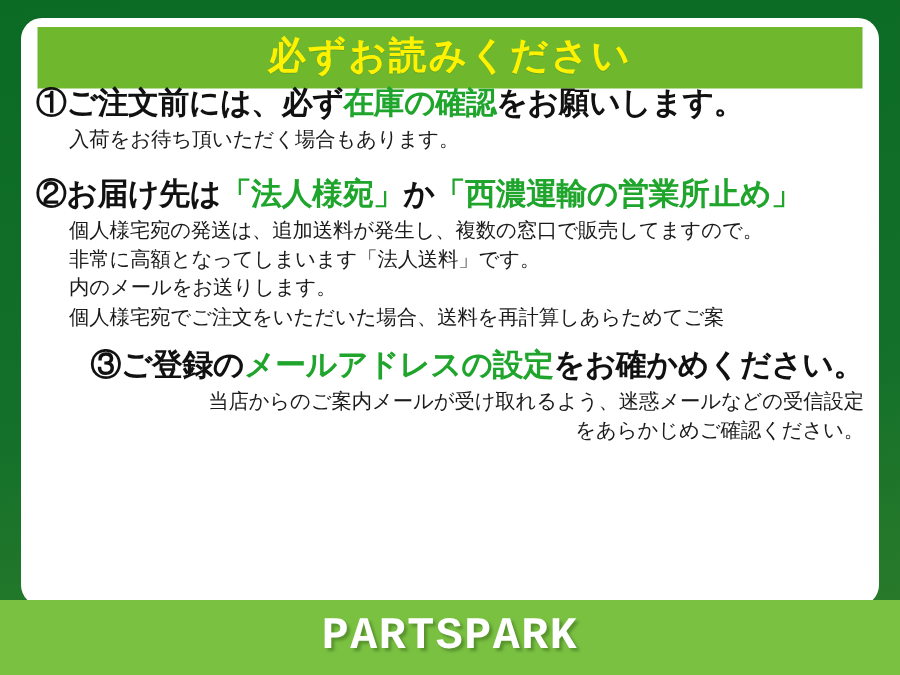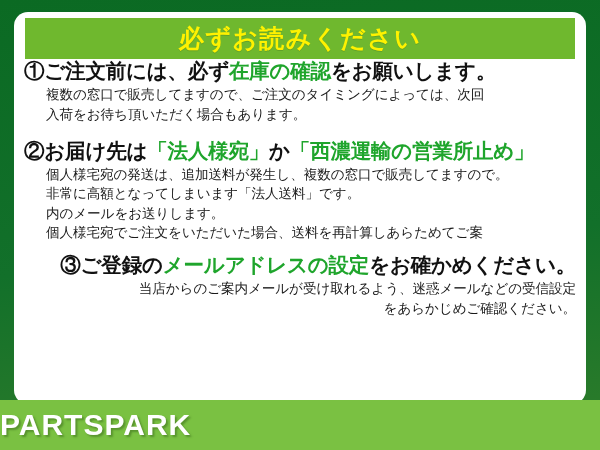--- a/index.html
+++ b/index.html
@@ -5,21 +5,21 @@
   html, body {
     margin: 0;
     padding: 0;
     background: #ffffff;
   }
   #canvas {
     position: relative;
     width: 600px;
     height: 450px;
     overflow: hidden;
-    font-family: Liberation Sans, sans-serif;
+    font-family: Liberation Mono, monospace;
     background: linear-gradient(175deg, #0b6a23 0%, #12702a 55%, #2f7d2a 100%);
     box-sizing: border-box;
   }
 
   
   #panel {
     position: absolute;
     left: 14px;
     top: 12px;
     width: 572px;
@@ -104,20 +104,21 @@
   
   #footer-bar {
     position: absolute;
     left: 0;
     top: 400px;
     width: 600px;
     height: 50px;
     background: #7ac142;
     display: flex;
     align-items: center;
+    justify-content: center;
   }
   #footer-logo {
     color: #ffffff;
     font-size: 30px;
     font-weight: bold;
     letter-spacing: 1px;
     text-shadow: 2px 2px 2px rgba(60,110,30,0.55);
     line-height: 1;
   }
 </style>
@@ -132,21 +133,20 @@
       <span id="header-title">必ずお読みください</span>
     </div>
 
     <div id="content">
 
       <div class="item">
         <div class="item-head">
           <span class="num">①</span><span>ご注文前には、必ず</span><span class="accent">在庫の確認</span><span>をお願いします。</span>
         </div>
         <div class="item-body">
-          <div>複数の窓口で販売してますので、ご注文のタイミングによっては、次回</div>
           <div>入荷をお待ち頂いただく場合もあります。</div>
         </div>
       </div>
 
       <div class="item" style="margin-top:14px;">
         <div class="item-head">
           <span class="num">②</span><span>お届け先は</span><span class="accent">「法人様宛」</span><span>か</span><span class="accent">「西濃運輸の営業所止め」</span>
         </div>
         <div class="item-body">
           <div>個人様宅宛の発送は、追加送料が発生し、複数の窓口で販売してますので。</div>

